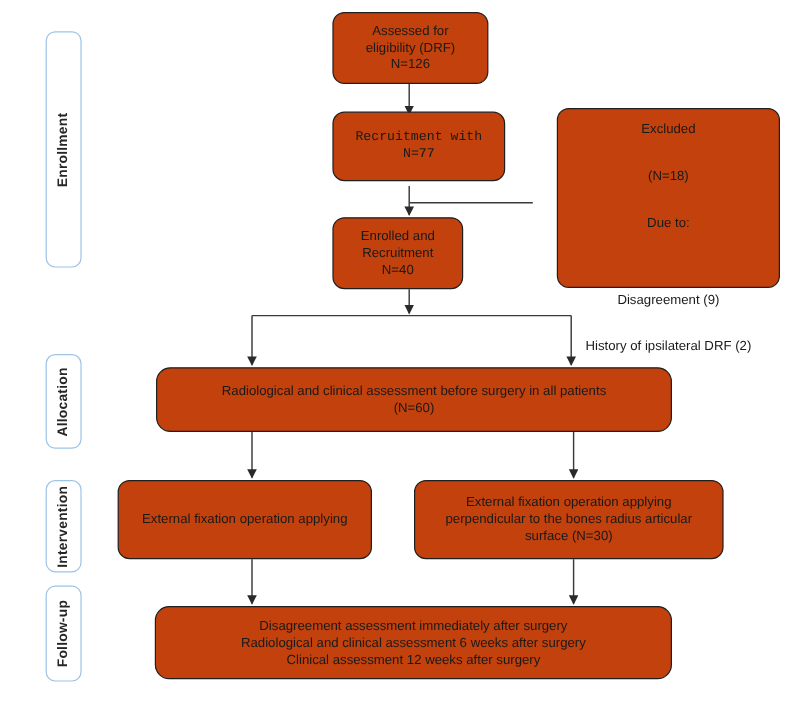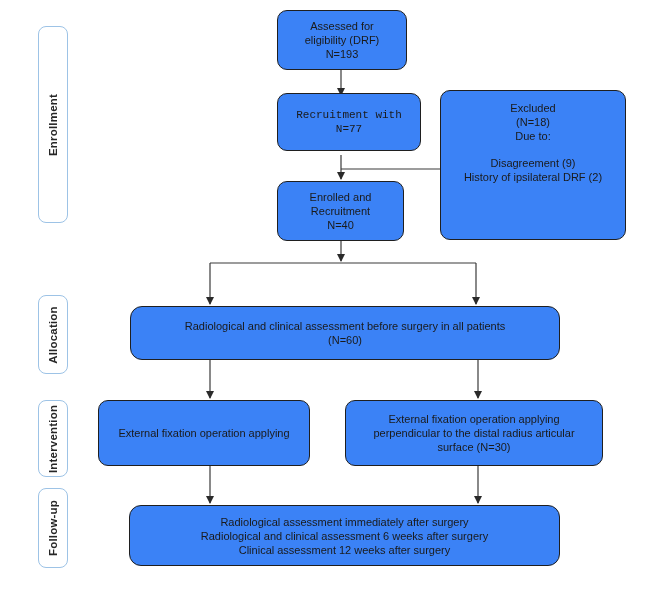--- a/index.html
+++ b/index.html
@@ -8,21 +8,21 @@
     background:#ffffff;
     font-family:"Liberation Sans", sans-serif;
     color:#1a1a1a;
     position:relative;
     overflow:hidden;
   }
   .canvas{position:absolute;left:0;top:0;width:654px;height:599px;}
   svg.connectors{position:absolute;left:0;top:0;pointer-events:none;}
   .fbox{
     position:absolute;
-    background:#3b82f6;
+    background:#c2410c;
     border:1.6px solid #1f1f1f;
     border-radius:10px;
     display:flex;flex-direction:column;
     align-items:center;justify-content:center;
     text-align:center;
     font-size:11px;line-height:14px;
     padding:2px 3px;
     box-sizing:border-box;
     z-index:2;
   }
@@ -81,57 +81,57 @@
   <div class="stage" style="left:38px;top:400px;width:30px;height:77px;">
     <span>Intervention</span>
   </div>
   <div class="stage" style="left:38px;top:488px;width:30px;height:80px;">
     <span>Follow-up</span>
   </div>
 
   <div class="fbox" style="left:277px;top:10px;width:130px;height:60px;">
     <div class="ln">Assessed for</div>
     <div class="ln">eligibility (DRF)</div>
-    <div class="ln">N=193</div>
+    <div class="ln">N=126</div>
   </div>
 
   <div class="fbox" style="left:277px;top:93px;width:144px;height:58px;font-family:Liberation Mono, monospace;">
     <div class="ln">Recruitment with</div>
     <div class="ln">N=77</div>
   </div>
 
-  <div class="fbox" style="left:440px;top:90px;width:186px;height:150px;justify-content:flex-start;padding-top:10px;">
+  <div class="fbox" style="left:464px;top:90px;width:186px;height:150px;justify-content:flex-start;padding-top:10px;gap:25px;">
     <div class="ln">Excluded</div>
     <div class="ln">(N=18)</div>
     <div class="ln">Due to:</div>
     <div class="gap"></div>
     <div class="ln">Disagreement (9)</div>
     <div class="ln">History of ipsilateral DRF (2)</div>
   </div>
 
-  <div class="fbox" style="left:277px;top:181px;width:127px;height:60px;">
+  <div class="fbox" style="left:277px;top:181px;width:109px;height:60px;">
     <div class="ln">Enrolled and</div>
     <div class="ln">Recruitment</div>
     <div class="ln">N=40</div>
   </div>
 
   <div class="fbox" style="left:130px;top:306px;width:430px;height:54px;border-radius:12px;">
     <div class="ln">Radiological and clinical assessment before surgery in all patients</div>
     <div class="ln">(N=60)</div>
   </div>
 
   <div class="fbox" style="left:98px;top:400px;width:212px;height:66px;">
     <div class="ln">External fixation operation applying</div>
   </div>
 
   <div class="fbox" style="left:345px;top:400px;width:258px;height:66px;">
     <div class="ln">External fixation operation applying</div>
-    <div class="ln">perpendicular to the distal radius articular</div>
+    <div class="ln">perpendicular to the bones radius articular</div>
     <div class="ln">surface (N=30)</div>
   </div>
 
   <div class="fbox" style="left:129px;top:505px;width:431px;height:61px;border-radius:12px;">
-    <div class="ln">Radiological assessment immediately after surgery</div>
+    <div class="ln">Disagreement assessment immediately after surgery</div>
     <div class="ln">Radiological and clinical assessment 6 weeks after surgery</div>
     <div class="ln">Clinical assessment 12 weeks after surgery</div>
   </div>
 
 </div>
 
 </body></html>

